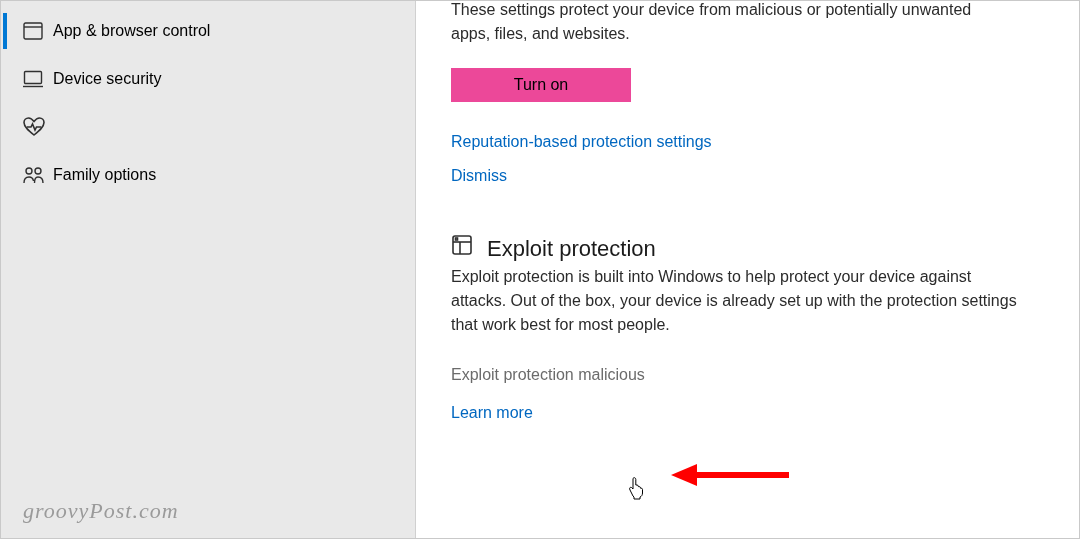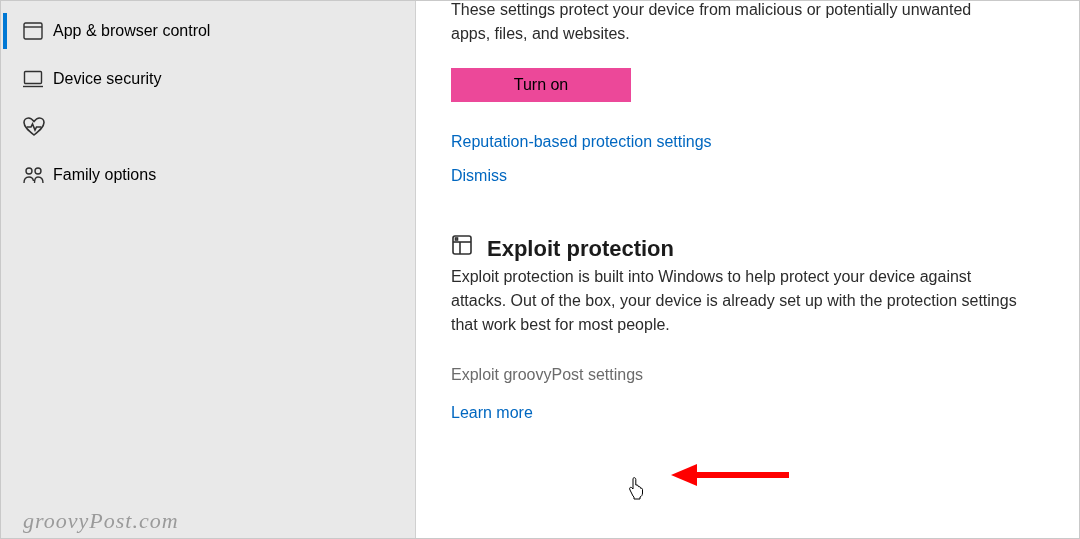--- a/index.html
+++ b/index.html
@@ -18,41 +18,41 @@
     display: flex; align-items: center; height: 48px; padding-left: 22px;
     font-size: 16px; color: #000; cursor: pointer; position: relative;
   }
   .nav-item.active::before {
     content: ""; position: absolute; left: 2px; top: 6px; bottom: 6px;
     width: 4px; background: #0078d4;
   }
   .nav-item .icon { width: 30px; display: flex; align-items: center; justify-content: flex-start; }
   .nav-item .icon svg { stroke: #303030; }
   .watermark {
-    position: absolute; left: 22px; bottom: 4px; font-style: italic;
+    position: absolute; left: 22px; bottom: 14px; font-style: italic;
     font-family: Georgia, "Times New Roman", serif;
     font-size: 22px; color: #9a9a9a; letter-spacing: 1px;
   }
   
   .main {
     flex: 1; padding: 0px 42px 20px 35px; position: relative; overflow: hidden;
     font-size: 16px; color: #2b2b2b; line-height: 1.5;
   }
   .body-text { margin-top: -3px; max-width: 560px; }
   .btn {
     margin-top: 22px; width: 180px; height: 34px; font-size: 16px;
     background: #ec4899; border: none; color: #000; display: flex;
     align-items: center; justify-content: center; cursor: pointer;
   }
   .links { margin-top: 28px; }
   .link { display: block; color: #0067c0; font-size: 16px; margin-bottom: 10px; cursor: pointer; width: fit-content; }
   .section { margin-top: 44px; }
   .section-header { display: flex; align-items: center; gap: 14px; }
   .section-header .sec-icon svg { stroke: #303030; }
-  .section-title { font-size: 22px; font-weight: 700; color: #1b1b1b; }
+  .section-title { font-size: 22px; font-weight: 400; color: #1b1b1b; }
   .section-body { max-width: 570px; color: #2b2b2b; }
   .muted-link { margin-top: 26px; color: #6b6b6b; font-size: 16px; width: fit-content; cursor: pointer; }
   .learn-link { margin-top: 14px; }
   
   .arrow {
     position: absolute; left: 670px; top: 459px; pointer-events: none;
   }
   
   .cursor { position: absolute; left: 625px; top: 475px; pointer-events: none; z-index: 10; }
 </style>
@@ -124,21 +124,21 @@
           <svg width="22" height="22" viewBox="0 0 22 22" fill="none" stroke-width="1.6">
             <rect x="2" y="2" width="18" height="18" rx="2"></rect>
             <line x1="2" y1="8" x2="20" y2="8"></line>
             <line x1="9" y1="8" x2="9" y2="20"></line>
             <rect x="4.5" y="4" width="2" height="2"></rect>
           </svg>
         </span>
         <span class="section-title">Exploit protection</span>
       </div>
       <div class="section-body">Exploit protection is built into Windows to help protect your device against attacks.  Out of the box, your device is already set up with the protection settings that work best for most people.</div>
-      <div class="muted-link">Exploit groovyPost settings</div>
+      <div class="muted-link">Exploit protection malicious</div>
       <div class="link learn-link">Learn more</div>
     </div>
   </div>
 
   <div class="arrow">
     <svg width="120" height="30" viewBox="0 0 120 30">
       <line x1="118" y1="15" x2="20" y2="15" stroke="#ff0000" stroke-width="6"></line>
       <polygon points="0,15 26,4 26,26" fill="#ff0000"></polygon>
     </svg>
   </div>

